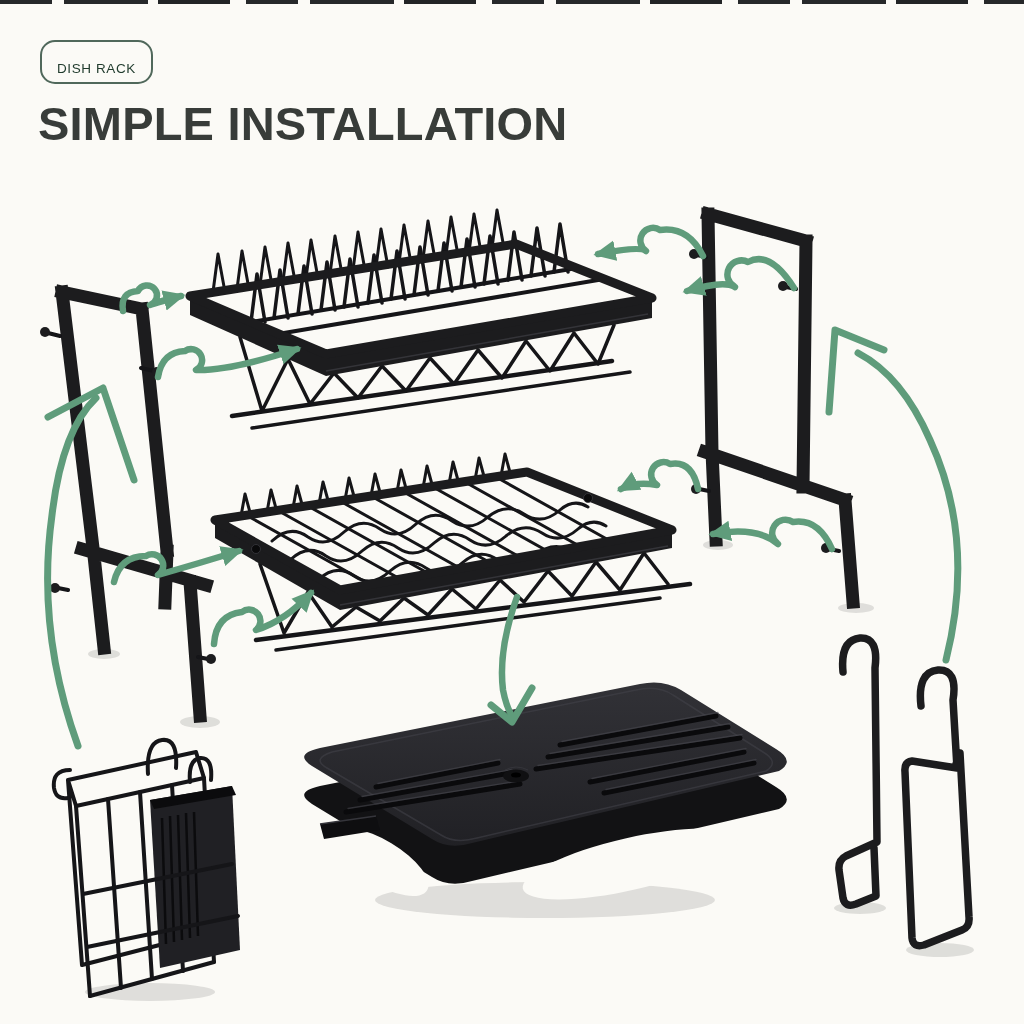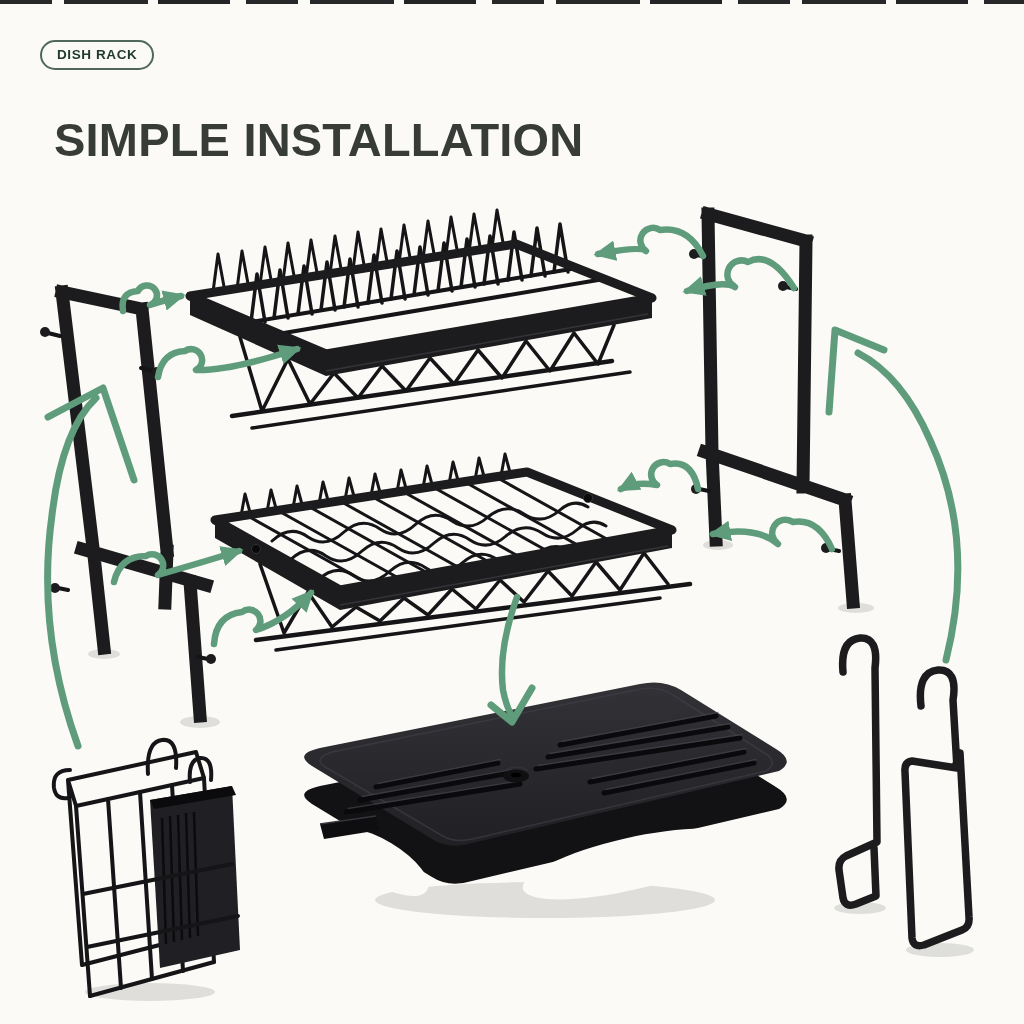--- a/index.html
+++ b/index.html
@@ -7,23 +7,23 @@
     --accent-green:#5F9C7B; --title-color:#383C39; --subtitle-color:#30342F;
     --badge-text:#1F3A2C; --badge-border:#50685B;
   }
   html,body{margin:0;padding:0;}
   .page{position:relative;width:1024px;height:1024px;background:var(--background);
     overflow:hidden;font-family:"Liberation Sans",sans-serif;}
   .top-strip{position:absolute;top:0;left:0;width:100%;height:4px;
     background:repeating-linear-gradient(90deg,#26282a 0 52px,transparent 52px 64px,
       #26282a 64px 148px,transparent 148px 158px,#222426 158px 230px,transparent 230px 246px);}
   .badge{position:absolute;left:40px;top:40px;display:inline-block;
-    border:2px solid var(--badge-border);border-radius:15px;padding:5px 15px 6px;
-    color:var(--badge-text);font-size:13.5px;font-weight:700;letter-spacing:.6px;}
-  .title{position:absolute;left:38px;top:96px;margin:16px;font-size:47px;font-weight:700;
+    border:2px solid var(--badge-border);border-radius:15px;padding:19px 15px 6px;
+    color:var(--badge-text);font-size:13.5px;font-weight:400;letter-spacing:.6px;}
+  .title{position:absolute;left:38px;top:96px;margin:0;font-size:47px;font-weight:700;
     letter-spacing:.2px;color:var(--title-color);}
   .subtitle{position:absolute;left:40px;top:164px;margin:0;font-size:26.5px;
     color:var(--subtitle-color);}
   svg.diagram{position:absolute;left:0;top:0;width:1024px;height:1024px;}
   .metal{stroke:var(--metal);fill:none;stroke-linecap:round;stroke-linejoin:round;}
   .metalsq{stroke:var(--metal);fill:none;stroke-linecap:square;stroke-linejoin:miter;}
   .metal-fill{fill:var(--metal);stroke:none;}
   .wire{stroke:var(--wire);fill:none;stroke-linecap:round;stroke-linejoin:round;}
   .green{stroke:var(--accent-green);fill:none;stroke-linecap:round;stroke-linejoin:round;}
   #arr path{fill:var(--accent-green);}

